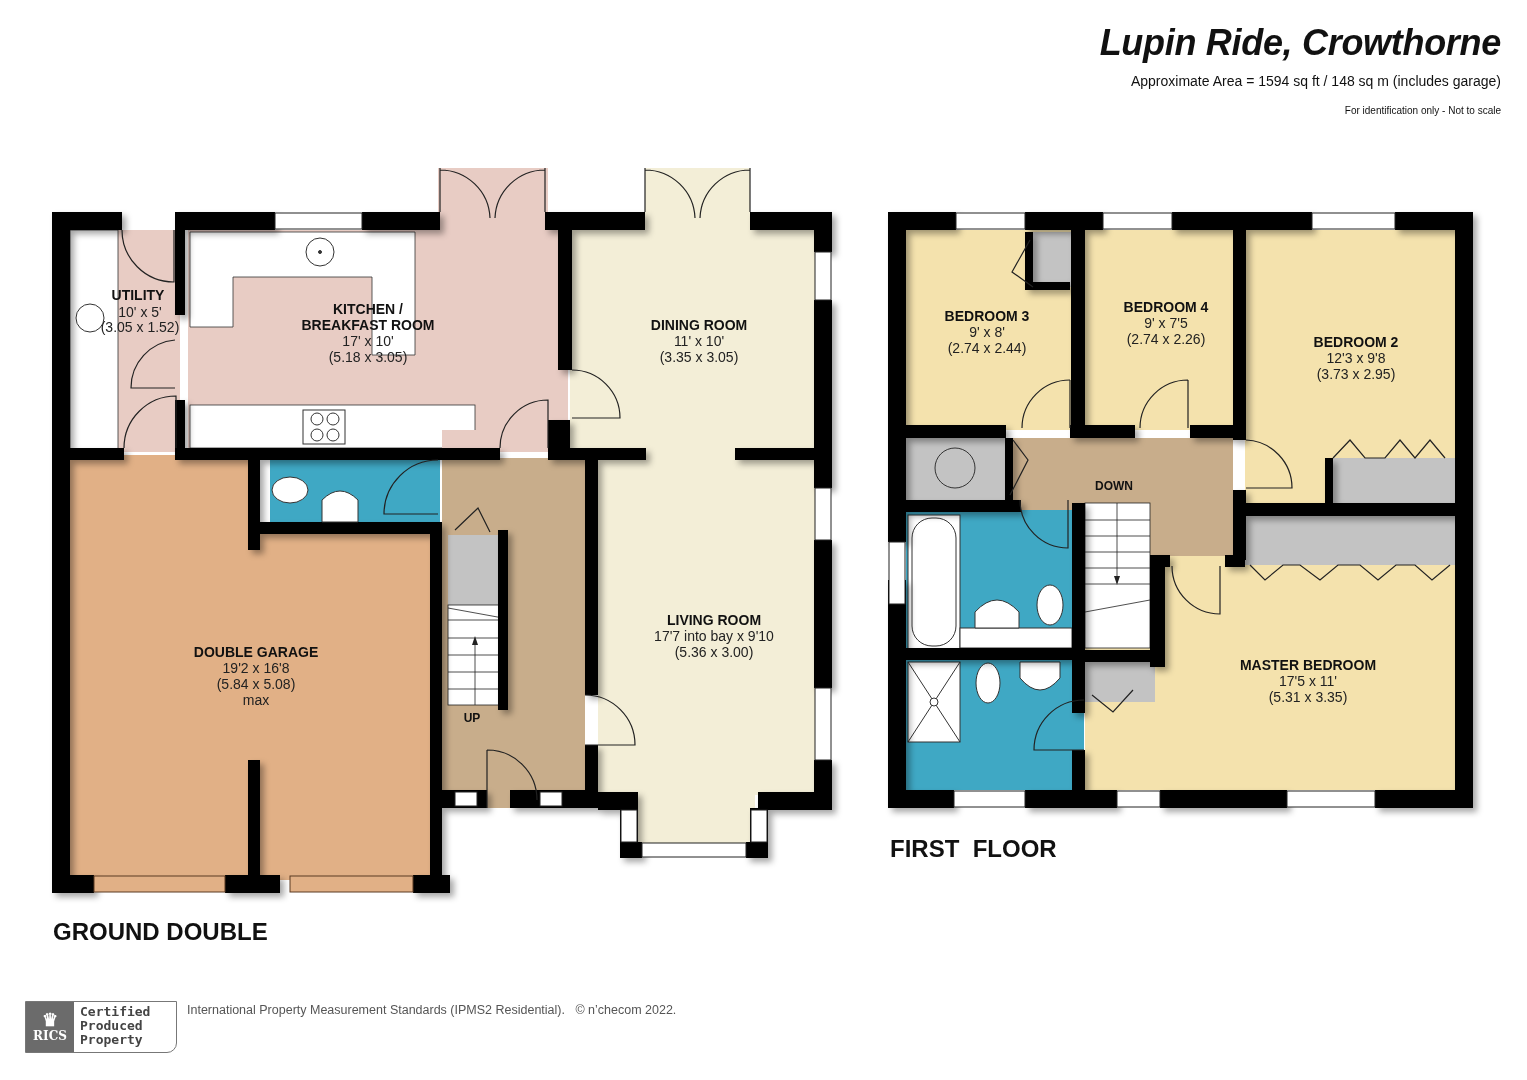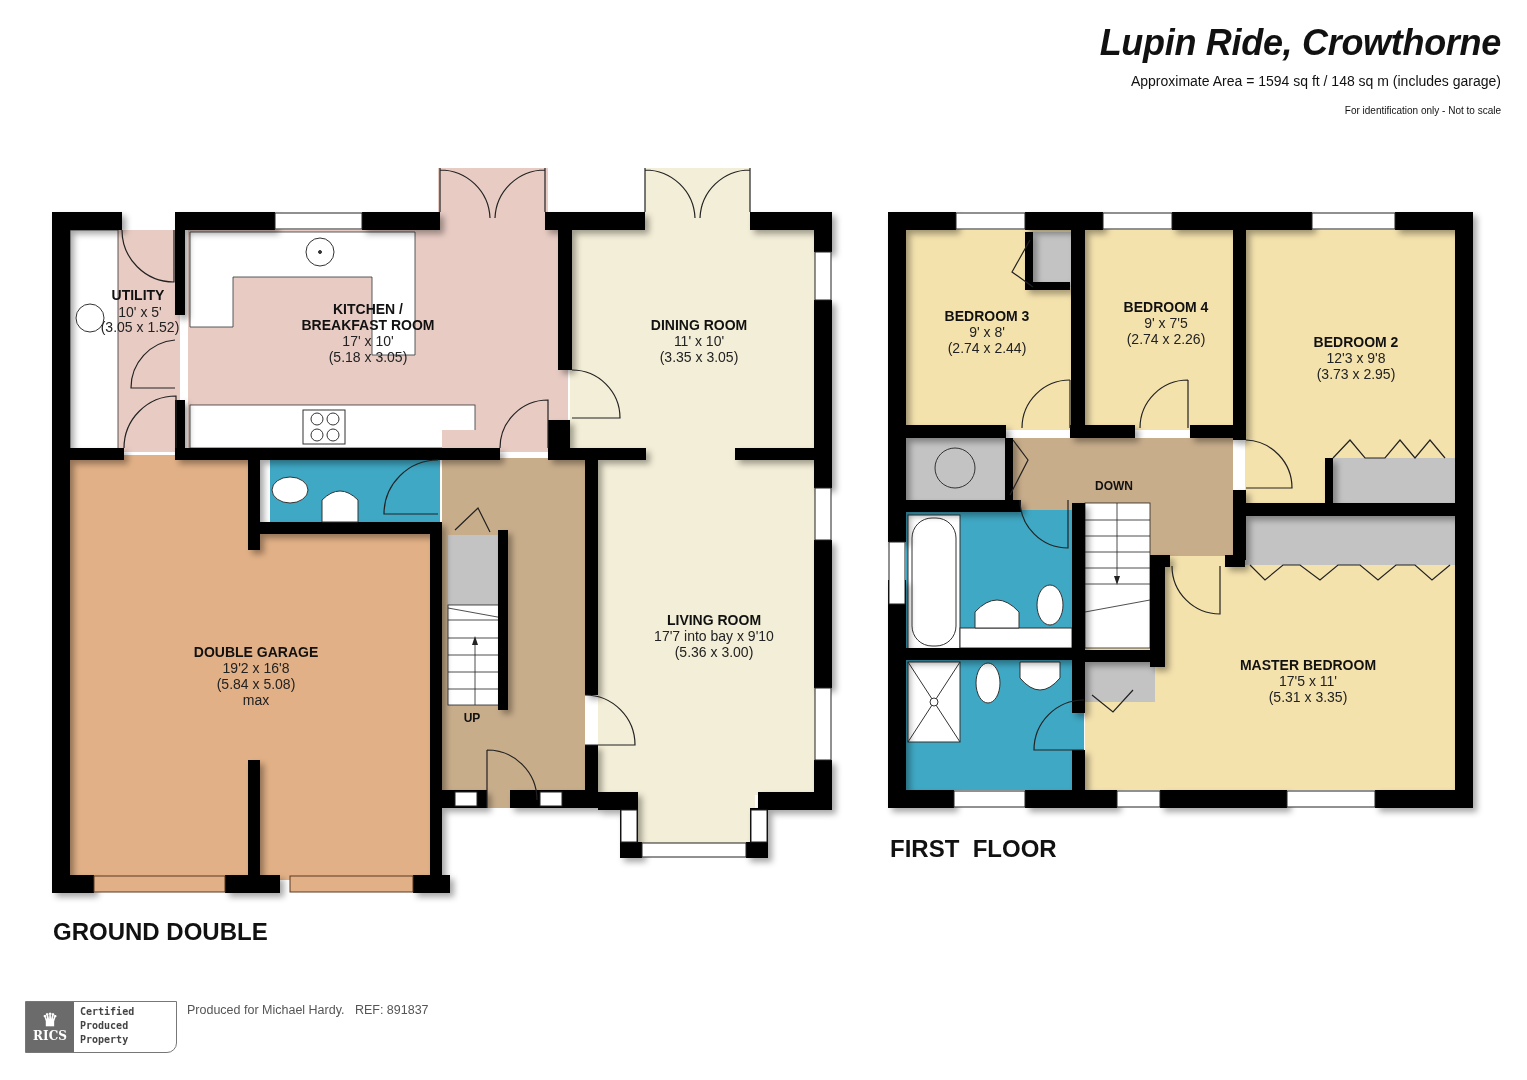--- a/index.html
+++ b/index.html
@@ -9,21 +9,21 @@
   .subtitle { position: absolute; right: 26px; top: 73px; font-size: 14px; }
   .note { position: absolute; right: 26px; top: 105px; font-size: 10px; }
   .floor-label { position: absolute; font-size: 24px; font-weight: bold; }
   svg.plan { position: absolute; left: 0; top: 0; }
   .rlabel { font-family: "Liberation Sans", sans-serif; font-size: 14px; fill: #222; text-anchor: middle; }
   .rlabel.b { font-weight: bold; fill: #111; }
   .footer { position: absolute; left: 25px; top: 1001px; height: 52px; display: flex; align-items: flex-start; }
   .rics-box { display: flex; border: 1.5px solid #777; border-radius: 0 0 10px 0; height: 50px; }
   .rics-logo { width: 48px; background: #6b6b6b; color: #fff; display: flex; flex-direction: column; align-items: center; justify-content: center; font-size: 12px; font-weight: bold; font-family: "DejaVu Serif", serif; }
   .rics-logo .lion { font-size: 18px; line-height: 18px; }
-  .cert { padding: 3px 6px; font-size: 10px; line-height: 14px; color: #444; font-weight: bold; font-family: "DejaVu Sans Mono", monospace; width: 90px; }
+  .cert { padding: 3px 6px; font-size: 13px; line-height: 14px; color: #444; font-weight: bold; font-family: "DejaVu Sans Mono", monospace; width: 90px; }
   .footer-text { margin-left: 10px; font-size: 12.5px; color: #555; line-height: 16px; margin-top: 1px; }
 </style>
 </head>
 <body>
 
 <div class="title">Lupin Ride, Crowthorne</div>
 <div class="subtitle">Approximate Area = 1594 sq ft / 148 sq m (includes garage)</div>
 <div class="note">For identification only - Not to scale</div>
 
 <svg class="plan" width="1527" height="1080" viewBox="0 0 1527 1080" xmlns="http://www.w3.org/2000/svg">
@@ -302,15 +302,15 @@
       <span class="lion">♛</span>
       <span>RICS</span>
     </div>
     <div class="cert">
       <div>Certified</div>
       <div>Produced</div>
       <div>Property</div>
     </div>
   </div>
   <div class="footer-text">
-    <div style="white-space:pre">Produced for Michael Hardy.   REF: 891837</div>
+    <div style="white-space:pre">International Property Measurement Standards (IPMS2 Residential).   © n’checom 2022.</div>
   </div>
 </div>
 
 </body></html>

